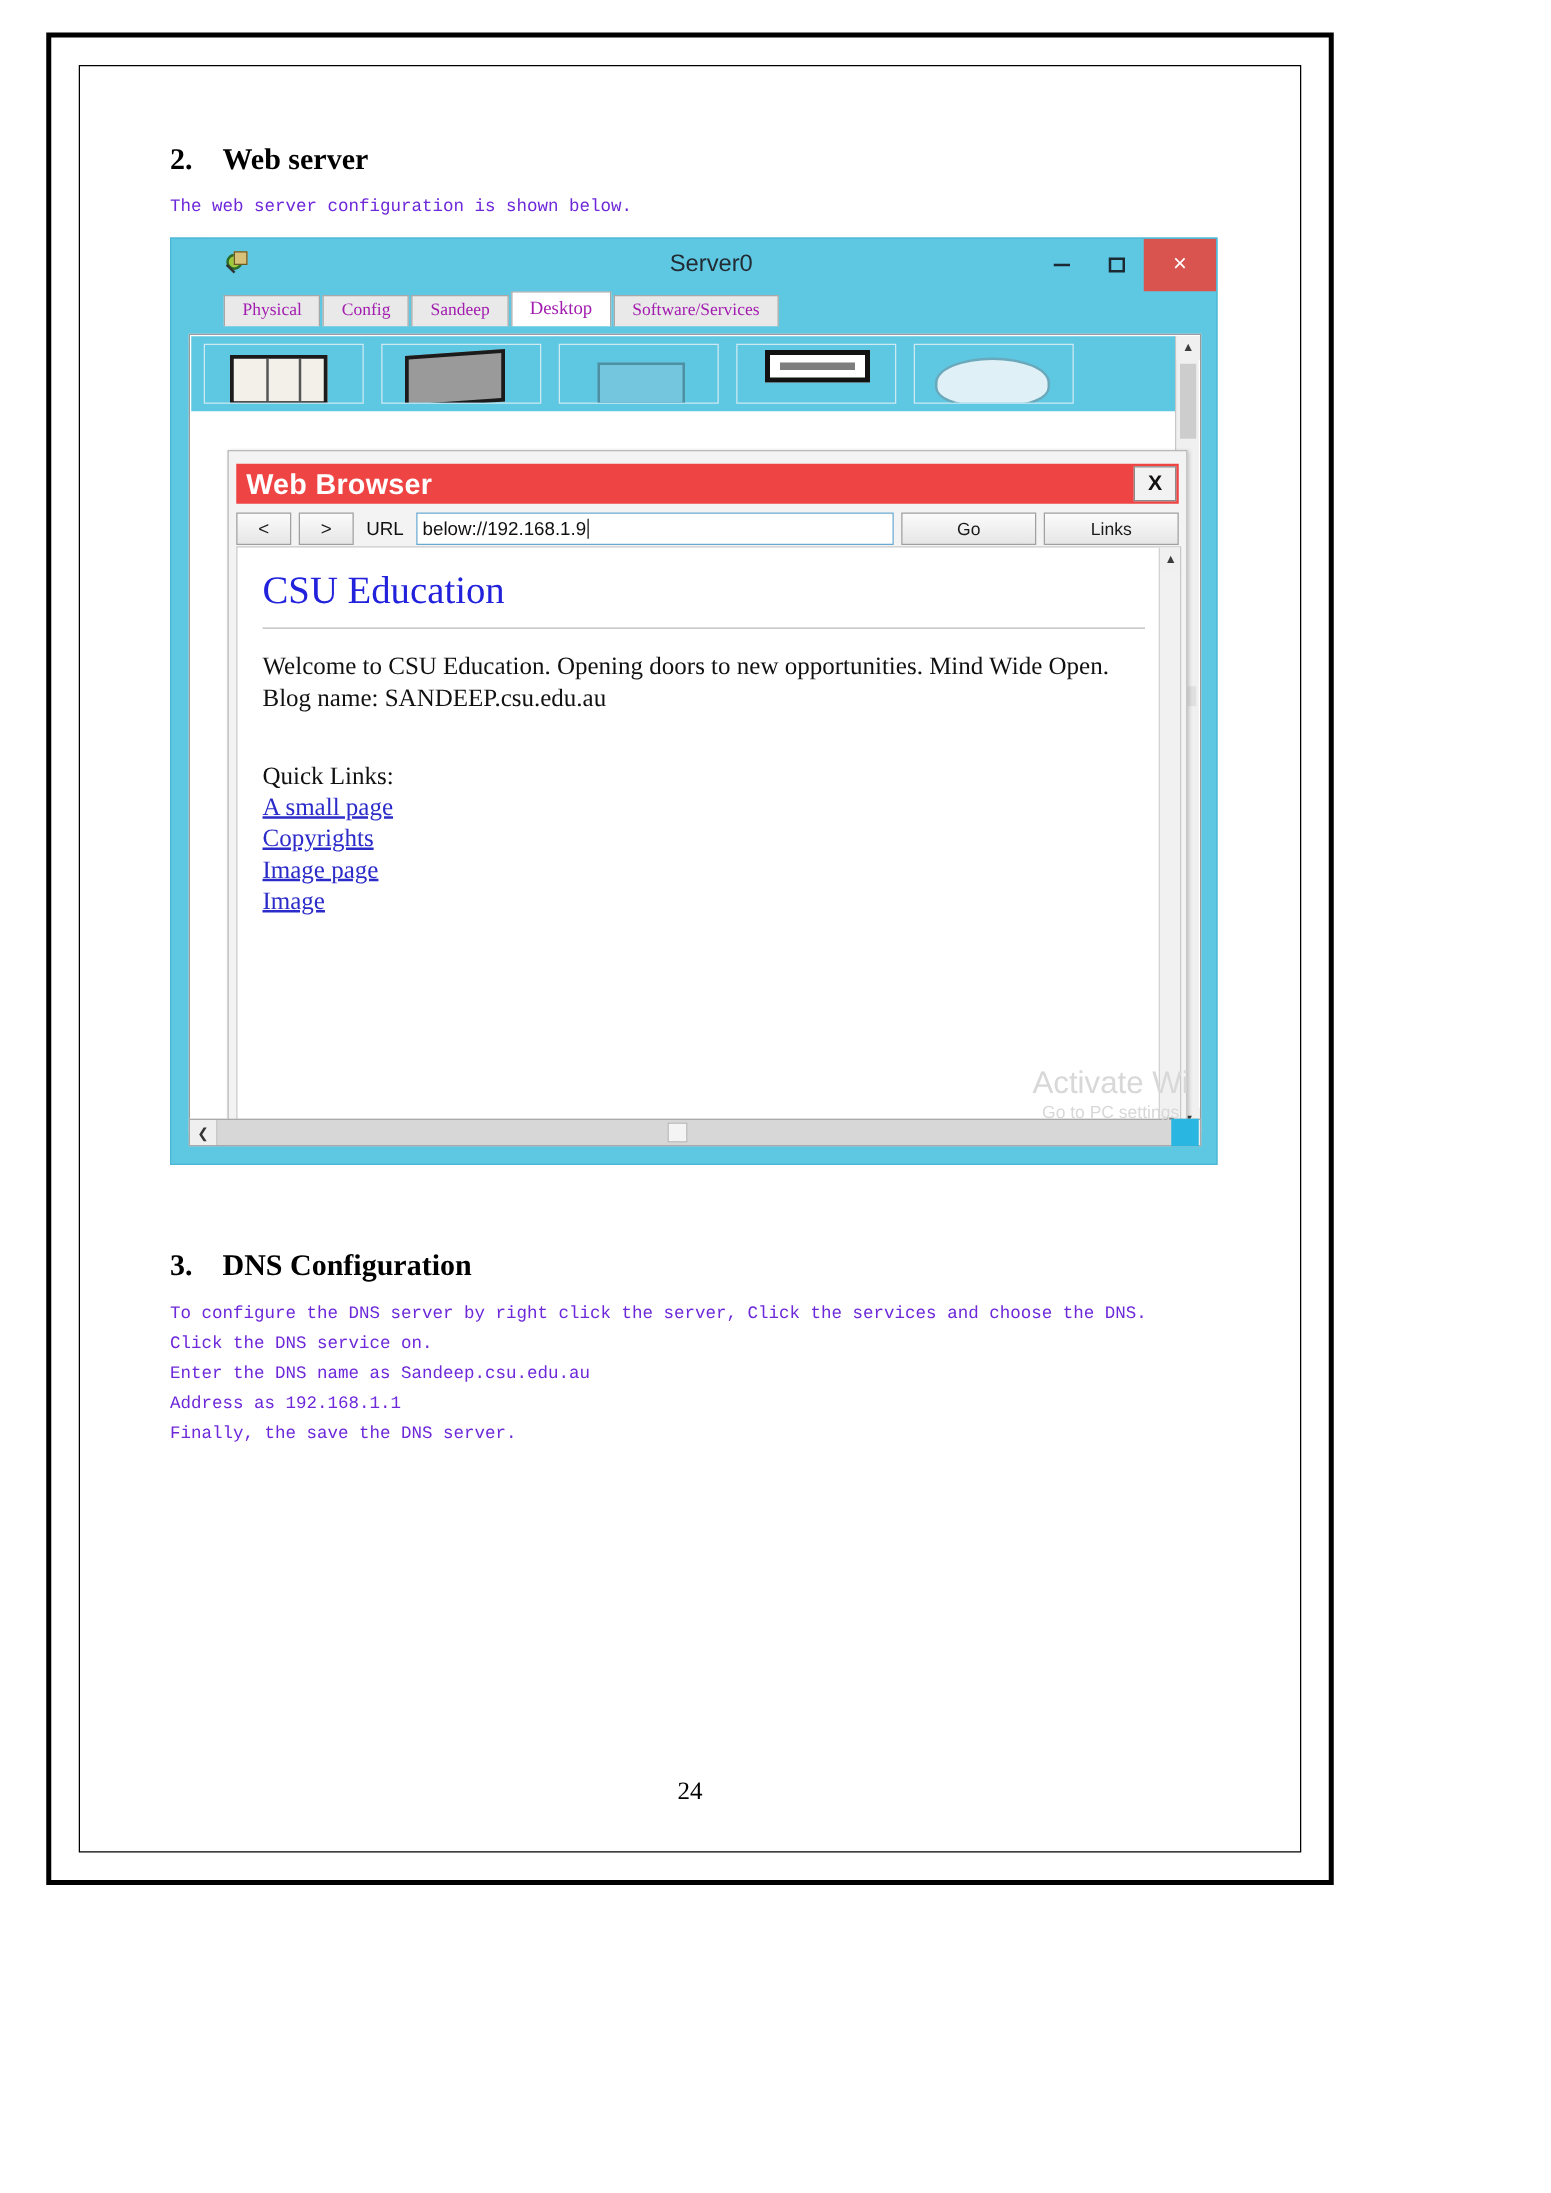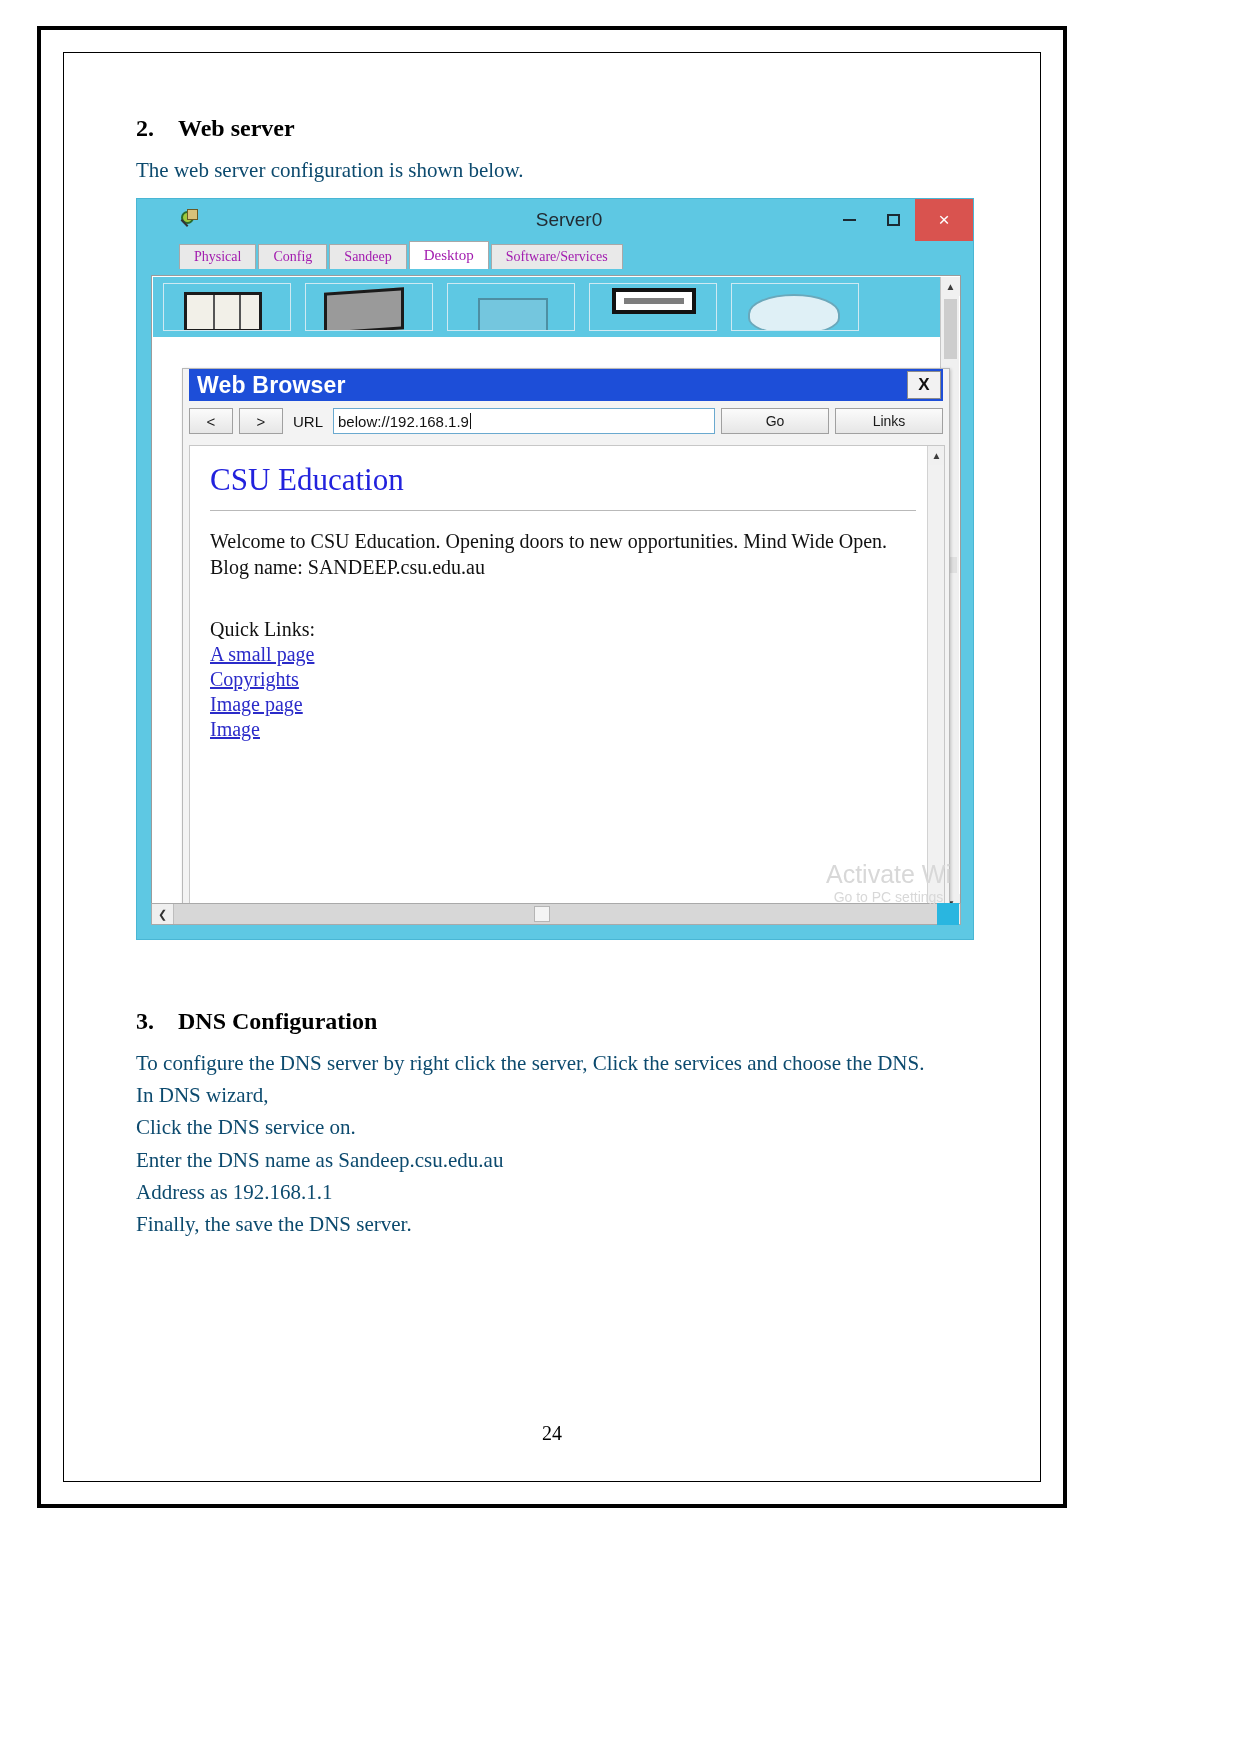--- a/index.html
+++ b/index.html
@@ -37,24 +37,24 @@
     font-family: "Liberation Serif", serif;
     font-size: 24px;
     font-weight: bold;
     color: #000;
     margin: 0 0 16px 0;
     display: flex;
     align-items: baseline;
   }
   h2.doc-heading .num { width: 42px; flex: 0 0 42px; }
   p.doc-para {
-    font-family: Liberation Serif, serif;
-    font-size: 21px;
+    font-family: Liberation Mono, monospace;
+    font-size: 14px;
     line-height: 1.15;
-    color: #0c4a6e;
+    color: #6d28d9;
     margin: 0 0 8px 0;
   }
   p.justified { text-align: justify; }
   .gap-lg { height: 68px; }
 
   
   .pt-window {
     width: 838px;
     height: 742px;
     background: #5ec8e3;
@@ -237,22 +237,22 @@
   .wb-dialog {
     position: absolute;
     left: 30px; top: 92px;
     width: 768px; height: 580px;
     background: #f3f3f3;
     border: 1px solid #b8b8b8;
     box-shadow: 1px 1px 3px rgba(0,0,0,.2);
   }
   .wb-title {
     height: 32px;
-    margin: 0 6px 0 6px;
-    background: #1d4ed8;
+    margin: 10px 6px 0 6px;
+    background: #ef4444;
     display: flex; align-items: center; justify-content: space-between;
   }
   .wb-title .t {
     color: #fff;
     font-family: "Liberation Sans", sans-serif;
     font-weight: bold;
     font-size: 23px;
     padding-left: 8px;
     letter-spacing: .2px;
   }
@@ -506,21 +506,20 @@
         </div>
       </div>
 
       <div class="gap-lg"></div>
 
       <h2 class="doc-heading">
         <span class="num">3.</span>
         <span>DNS Configuration</span>
       </h2>
       <p class="doc-para justified">To configure the DNS server by right click the server, Click the services and choose the DNS.</p>
-      <p class="doc-para">In DNS wizard,</p>
       <p class="doc-para">Click the DNS service on.</p>
       <p class="doc-para">Enter the DNS name as Sandeep.csu.edu.au</p>
       <p class="doc-para">Address as 192.168.1.1</p>
       <p class="doc-para">Finally, the save the DNS server.</p>
 
     </div>
 
     <div class="page-number">24</div>
   </div>
 </div>

